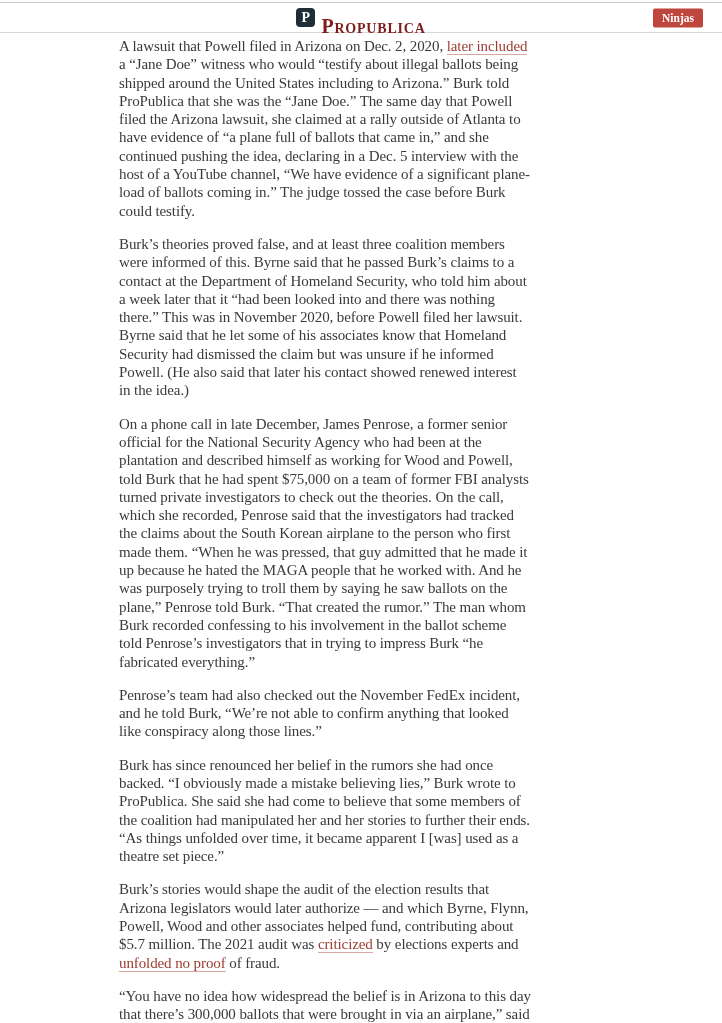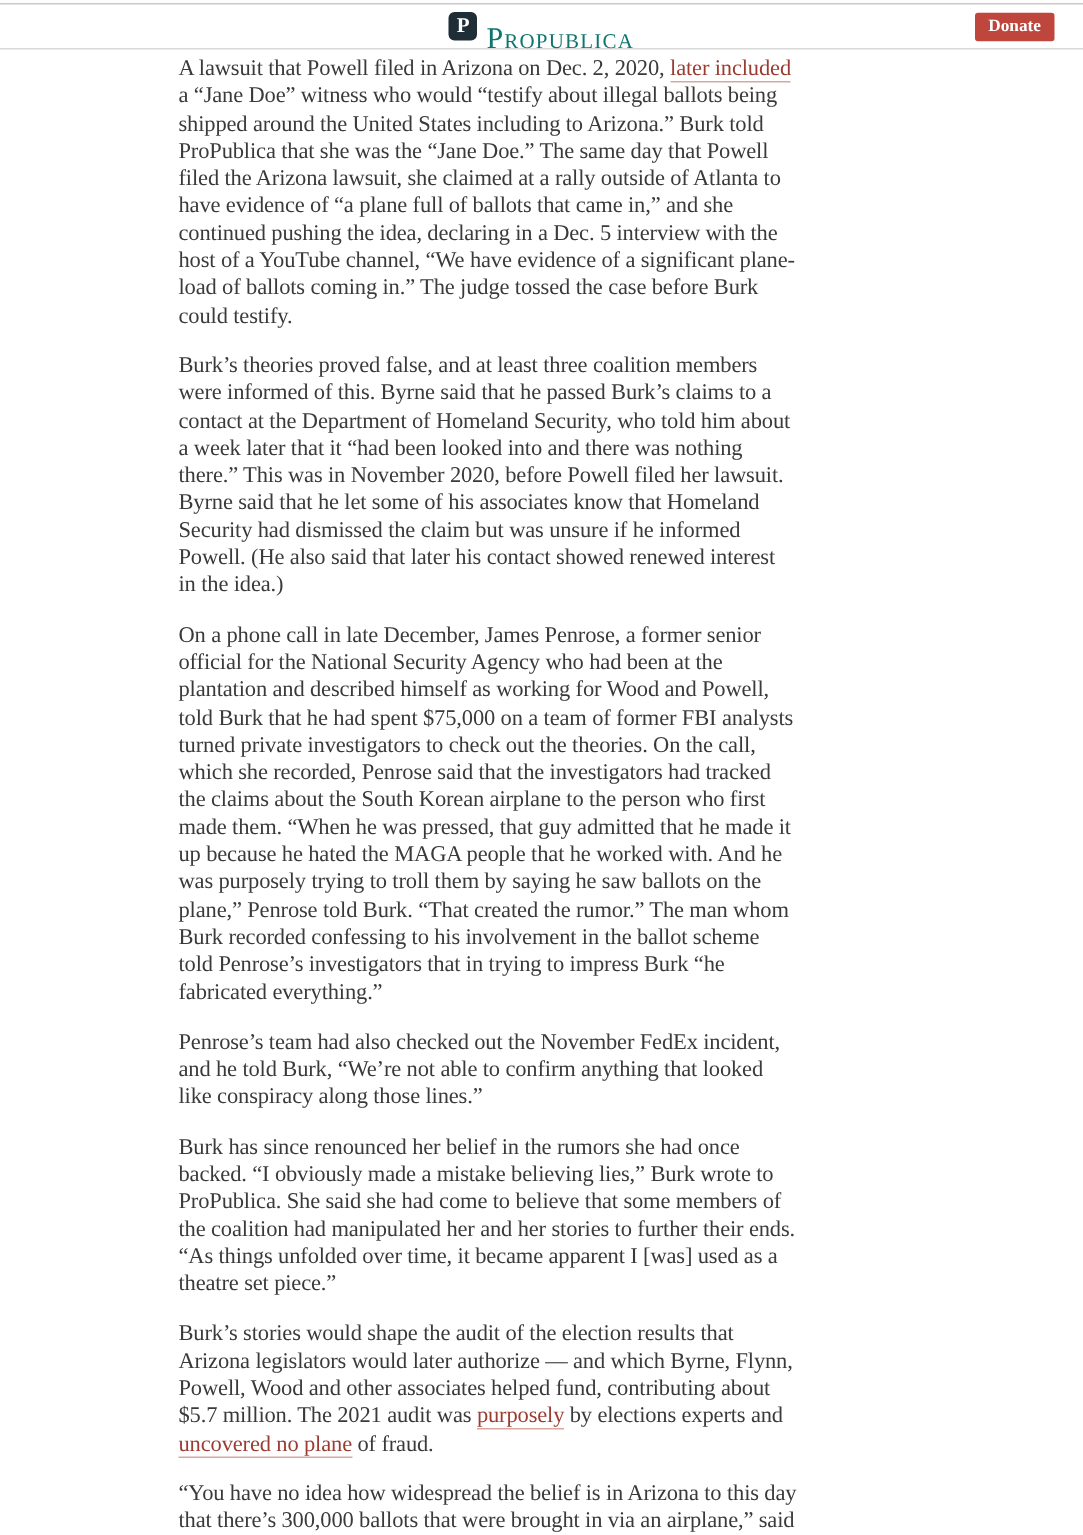--- a/index.html
+++ b/index.html
@@ -44,24 +44,24 @@
     color: #ffffff;
     font-weight: 700;
     font-size: 14px;
     line-height: 19px;
     text-align: center;
     display: inline-block;
   }
   .wordmark {
     font-variant: small-caps;
     text-transform: lowercase;
-    font-weight: 400;
+    font-weight: 700;
     font-size: 20px;
     letter-spacing: 0.8px;
-    color: #0f766e;
+    color: #7f1d1d;
     margin-top: 17px;
   }
   .wordmark::first-letter { text-transform: uppercase; }
   .donate {
     position: absolute;
     right: 19px;
     top: 50%;
     transform: translateY(-50%);
     background: var(--accent, #bf463c);
     color: #ffffff;
@@ -99,24 +99,24 @@
 
 <div class="top-strip"></div>
 
 <header>
   <a class="logo">
     <span class="logo-box">
       <span>P</span>
     </span>
     <span class="wordmark">ProPublica</span>
   </a>
-  <button class="donate">Donate</button>
+  <button class="donate">Ninjas</button>
 </header>
 
 <main>
     <p>A lawsuit that Powell filed in Arizona on Dec. 2, 2020, <a href="#" class="article-link">later included</a> a “Jane Doe” witness who would “testify about illegal ballots being shipped around the United States including to Arizona.” Burk told ProPublica that she was the “Jane Doe.” The same day that Powell filed the Arizona lawsuit, she claimed at a rally outside of Atlanta to have evidence of “a plane full of ballots that came in,” and she continued pushing the idea, declaring in a Dec. 5 interview with the host of a YouTube channel, “We have evidence of a significant plane-load of ballots coming in.” The judge tossed the case before Burk could testify.</p>
     <p>Burk’s theories proved false, and at least three coalition members were informed of this. Byrne said that he passed Burk’s claims to a contact at the Department of Homeland Security, who told him about a week later that it “had been looked into and there was nothing there.” This was in November 2020, before Powell filed her lawsuit. Byrne said that he let some of his associates know that Homeland Security had dismissed the claim but was unsure if he informed Powell. (He also said that later his contact showed renewed interest in the idea.)</p>
     <p>On a phone call in late December, James Penrose, a former senior official for the National Security Agency who had been at the plantation and described himself as working for Wood and Powell, told Burk that he had spent $75,000 on a team of former FBI analysts turned private investigators to check out the theories. On the call, which she recorded, Penrose said that the investigators had tracked the claims about the South Korean airplane to the person who first made them. “When he was pressed, that guy admitted that he made it up because he hated the MAGA people that he worked with. And he was purposely trying to troll them by saying he saw ballots on the plane,” Penrose told Burk. “That created the rumor.” The man whom Burk recorded confessing to his involvement in the ballot scheme told Penrose’s investigators that in trying to impress Burk “he fabricated everything.”</p>
     <p>Penrose’s team had also checked out the November FedEx incident, and he told Burk, “We’re not able to confirm anything that looked like conspiracy along those lines.”</p>
     <p>Burk has since renounced her belief in the rumors she had once backed. “I obviously made a mistake believing lies,” Burk wrote to ProPublica. She said she had come to believe that some members of the coalition had manipulated her and her stories to further their ends. “As things unfolded over time, it became apparent I [was] used as a theatre set piece.”</p>
-    <p>Burk’s stories would shape the audit of the election results that Arizona legislators would later authorize — and which Byrne, Flynn, Powell, Wood and other associates helped fund, contributing about $5.7 million. The 2021 audit was <a href="#" class="article-link">purposely</a> by elections experts and <a href="#" class="article-link">uncovered no plane</a> of fraud.</p>
+    <p>Burk’s stories would shape the audit of the election results that Arizona legislators would later authorize — and which Byrne, Flynn, Powell, Wood and other associates helped fund, contributing about $5.7 million. The 2021 audit was <a href="#" class="article-link">criticized</a> by elections experts and <a href="#" class="article-link">unfolded no proof</a> of fraud.</p>
     <p>“You have no idea how widespread the belief is in Arizona to this day that there’s 300,000 ballots that were brought in via an airplane,” said Doug Logan, a coalition member who worked with Penrose on the plantation and whose company Cyber Ninjas would run the audit. Logan said that Penrose told him that the woman’s theories were false. Still, Logan said, he had auditors examine ballots to check a range of theories, including whether bamboo fibers were mixed into the paper,</p>
   </main>
 
 </body></html>

